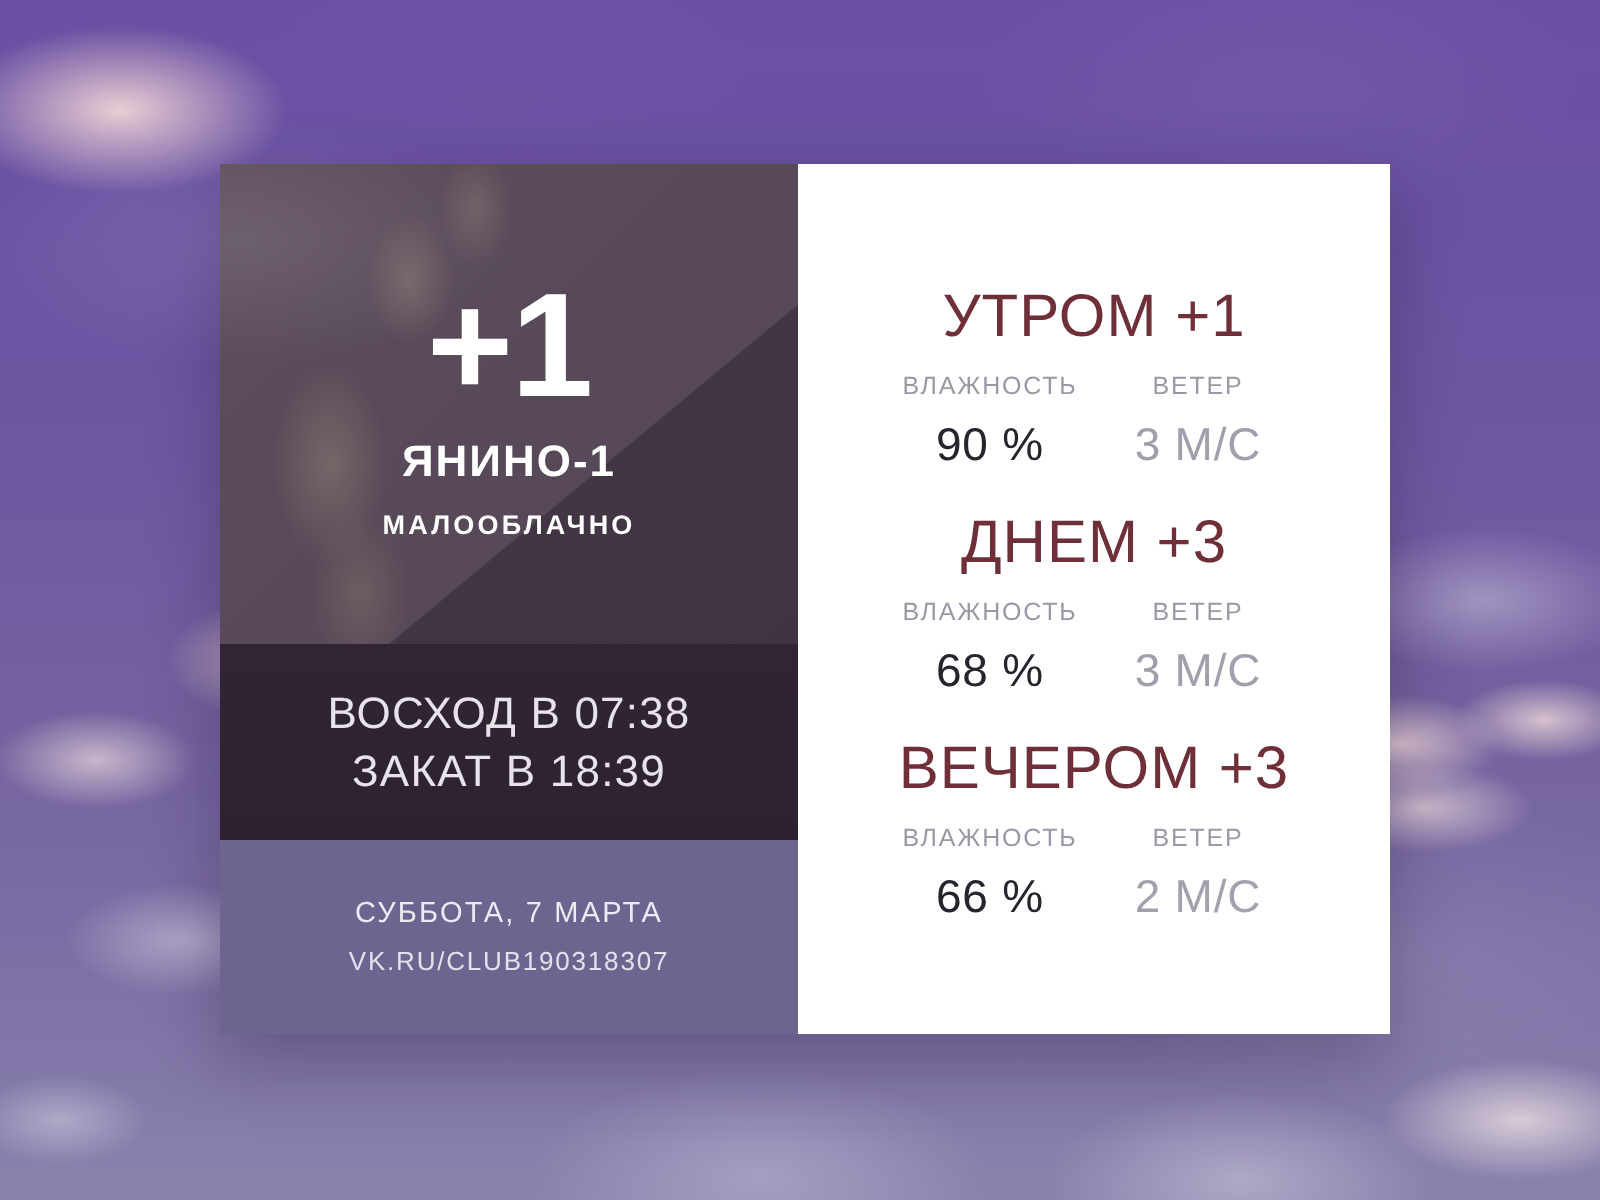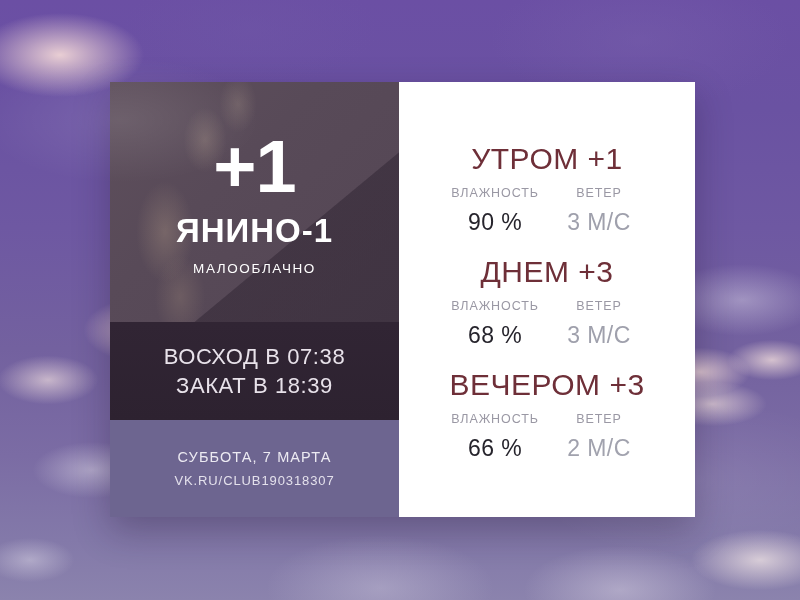--- a/index.html
+++ b/index.html
@@ -82,27 +82,27 @@
     height:100%; display:flex; flex-direction:column;
     align-items:center; justify-content:center;
     padding-top:4px;
   }
   .big-temp {
     font-size:74px; font-weight:700; color:#ffffff;
     letter-spacing:-1px; line-height:.95;
   }
   .city {
     margin-top:10px;
-    font-size:33px; font-weight:700; color:#ffffff;
+    font-size:22px; font-weight:700; color:#ffffff;
     letter-spacing:1px;
     text-align:center;
   }
   .condition {
     margin-top:11px;
-    font-size:13.5px; font-weight:400; color:#ffffff;
+    font-size:13.5px; font-weight:700; color:#ffffff;
     letter-spacing:1.6px;
   }
 
   .sun-block {
     position:relative; flex:0 0 98px;
     background:linear-gradient(to bottom, #312534 0%, #2d2230 100%);
     display:flex; flex-direction:column;
     align-items:center; justify-content:center;
     gap:3px;
   }

